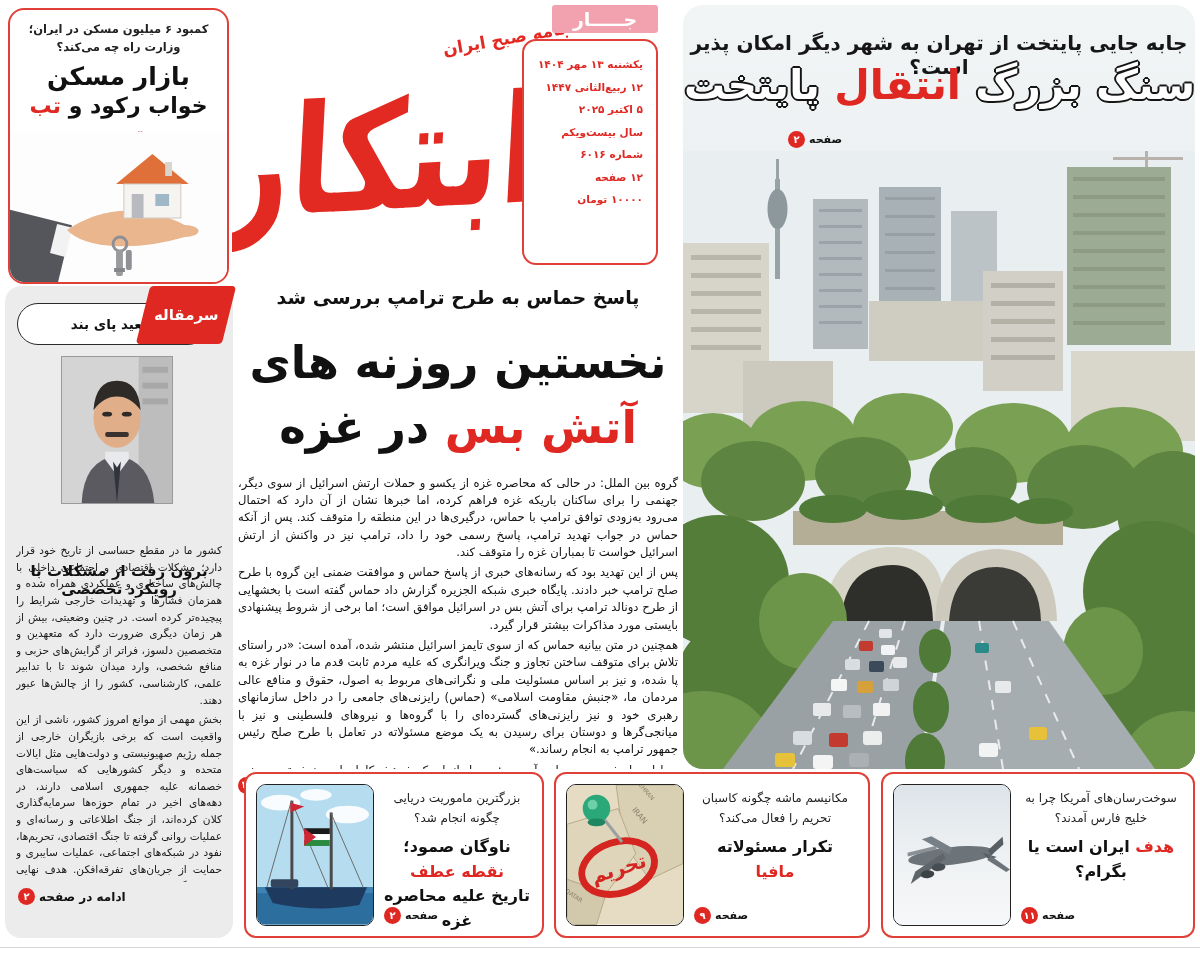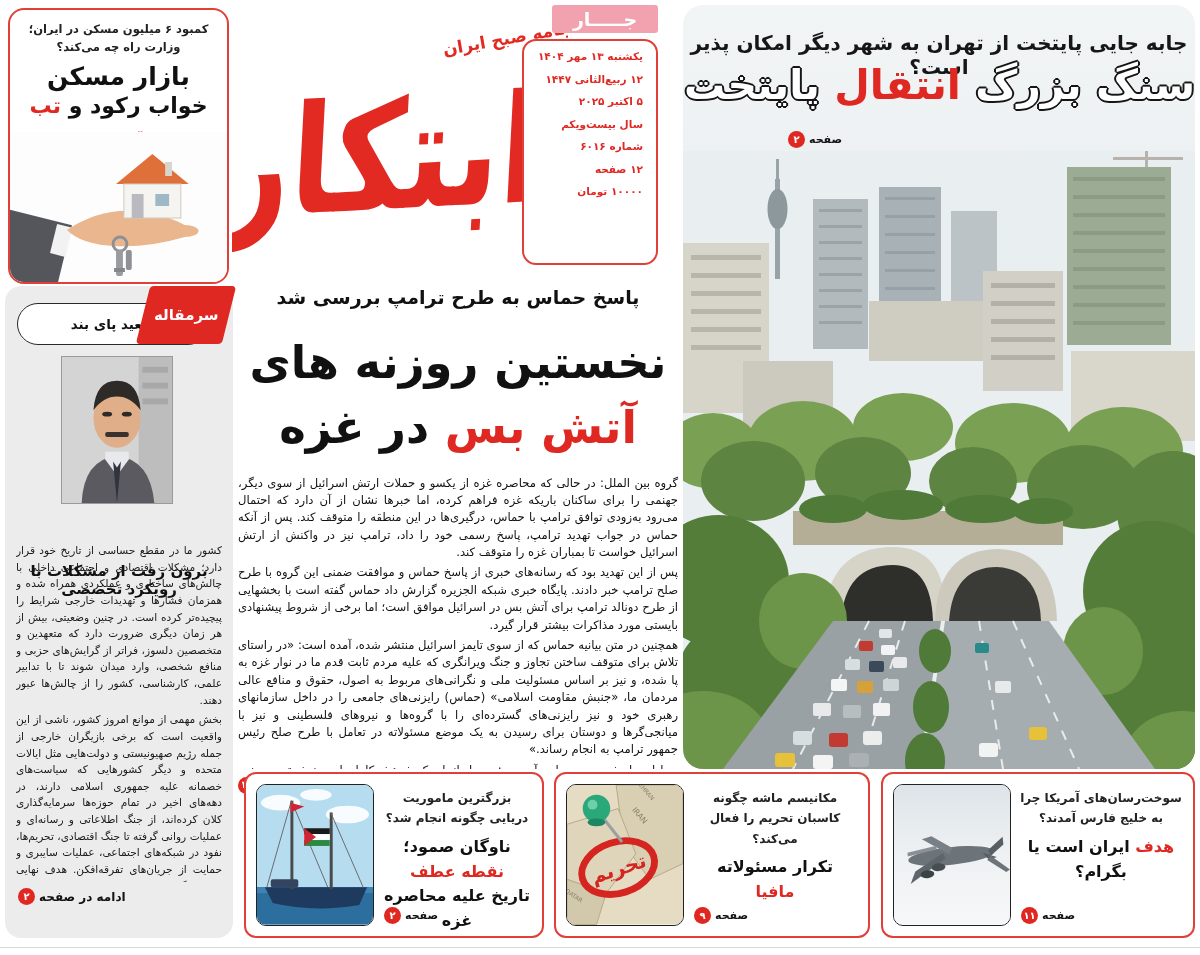--- a/index.html
+++ b/index.html
@@ -21,21 +21,21 @@
   #housing-box .h1 { font-size:25px; font-weight:800; color:#111; text-align:center; line-height:1.25; }
   #housing-box .h2 { font-size:22px; font-weight:800; color:#111; text-align:center; line-height:1.3; }
   #housing-box .pg { position:absolute; left:14px; top:128px; }
   #housing-photo { position:absolute; left:0; bottom:0; width:100%; height:150px; }
 
   
   #masthead { position:absolute; left:232px; top:0; width:336px; height:278px; overflow:hidden; }
   #pink-tab { position:absolute; left:552px; top:5px; width:106px; height:28px; background:#f2a2ae; color:#fff;
               font-size:19px; font-weight:800; text-align:center; line-height:28px; border-radius:3px; }
   #date-box { position:absolute; left:522px; top:39px; width:136px; height:226px; border:2px solid #e04038;
-              border-radius:14px; background:#fff; padding:4px 13px; color:#e02823; font-size:10.5px;
+              border-radius:14px; background:#fff; padding:12px 13px; color:#e02823; font-size:10.5px;
               font-weight:700; text-align:right; line-height:2.15; }
 
   
   #main-photo { position:absolute; left:683px; top:5px; width:512px; height:764px; border-radius:20px; overflow:hidden;
                 background:linear-gradient(180deg,#f2f5f6 0%,#e9eef0 35%,#e2e9ec 100%); }
   #main-photo .kicker { position:absolute; top:26px; width:100%; text-align:center; font-size:20px; font-weight:800; color:#161616; }
   #main-photo .headline { position:absolute; top:56px; width:100%; text-align:center; font-size:41px; font-weight:800;
                           letter-spacing:-1px; white-space:nowrap;padding-left:13px; }
   .outline-txt { color:#fff;
     text-shadow:-2px 0 #161616, 2px 0 #161616, 0 -2px #161616, 0 2px #161616,
@@ -71,21 +71,21 @@
   #editorial .more { position:absolute; left:13px; bottom:33px; }
   #editorial .more .pg { font-size:12px; }
 
   
   .story-box { position:absolute; top:772px; height:166px; border:2px solid #e04038; border-radius:12px; background:#fff;
                display:flex; direction:rtl; padding:10px; gap:8px; }
   #story-flotilla { left:244px; width:300px; }
   #story-mafia    { left:554px; width:316px; }
   #story-tanker   { left:881px; width:314px; }
   .story-box .txt { flex:1; position:relative; text-align:center; padding-top:4px; }
-  .story-box .kicker { font-size:12px; font-weight:700; color:#222; line-height:1.7; }
+  .story-box .kicker { font-size:12px; font-weight:400; color:#222; line-height:1.7; }
   .story-box .hl { margin-top:6px; font-size:16px; font-weight:800; color:#111; line-height:1.55; }
   .story-box .pg { position:absolute; left:2px; bottom:2px; }
   .story-box .pic { width:118px; height:142px; border-radius:10px; overflow:hidden; border:1px solid #222; flex:none; }
   .story-box .pic svg { display:block; }
 
   #bottom-rule { position:absolute; left:0; top:947px; width:1200px; height:1px; background:#d8d8d8; }
 </style>
 </head>
 <body>
 

